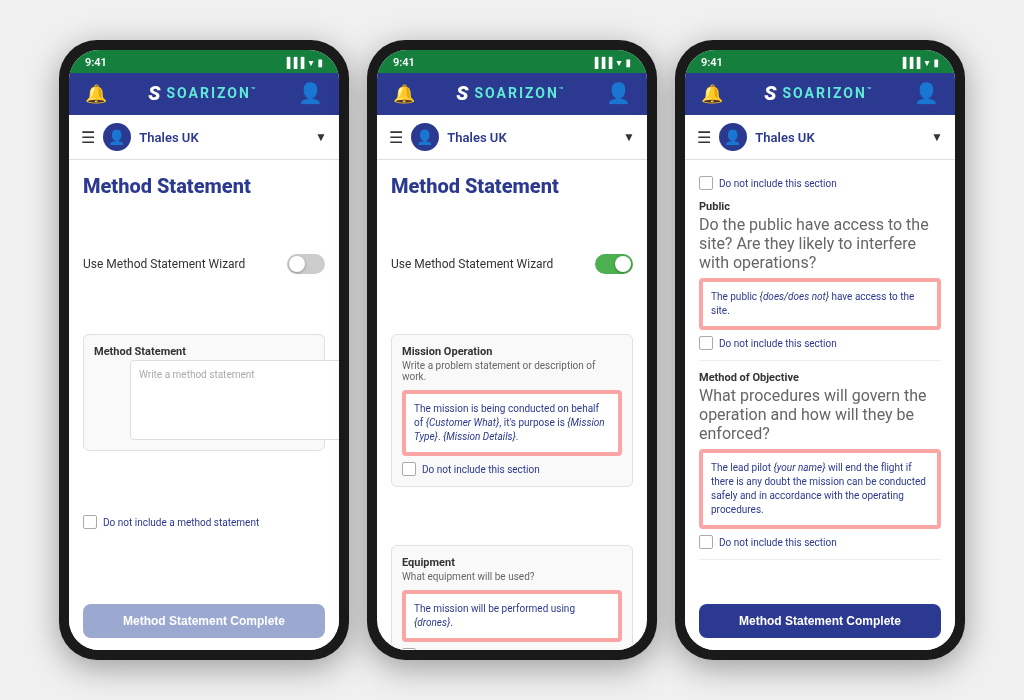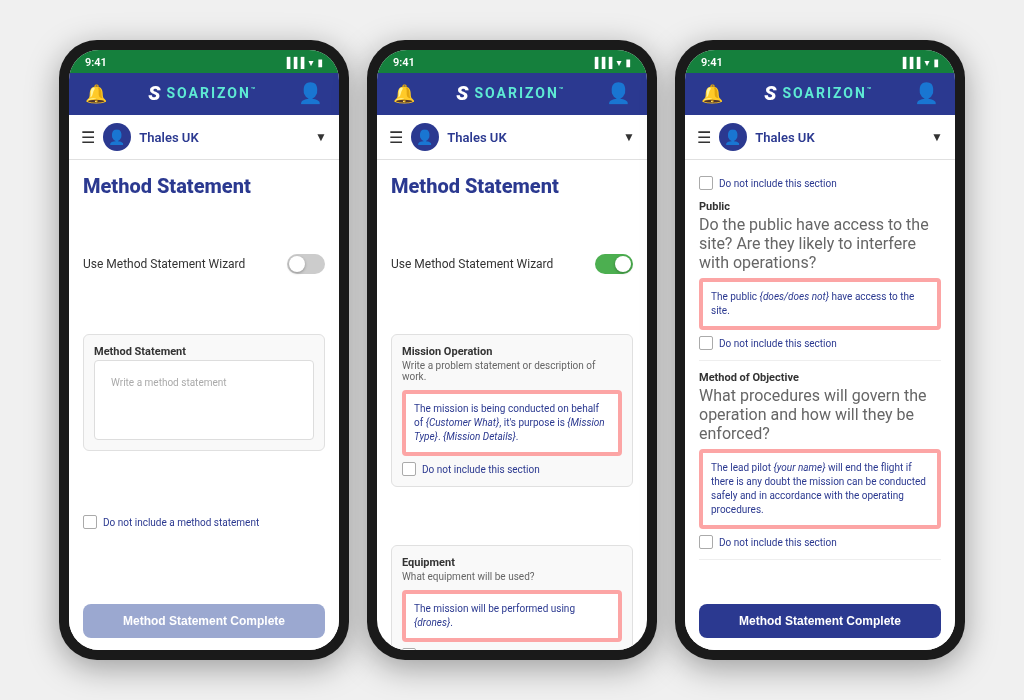--- a/index.html
+++ b/index.html
@@ -210,25 +210,26 @@
     }
     .section-desc {
       font-size: 10px;
       color: #666;
       margin-bottom: 8px;
     }
     .textarea-placeholder {
       background: #fff;
       border: 1px solid #ddd;
       border-radius: 4px;
-      padding: 16px;
+      padding: 8px;
       font-size: 10px;
       color: #aaa;
       min-height: 80px;
       width: 100%;
+      margin-left: 36px;
     }
     .template-text {
       background: #fff;
       border: 4px solid #fca5a5;
       border-radius: 4px;
       padding: 8px;
       font-size: 10px;
       color: #2b3990;
       line-height: 1.4;
       margin-bottom: 0;

